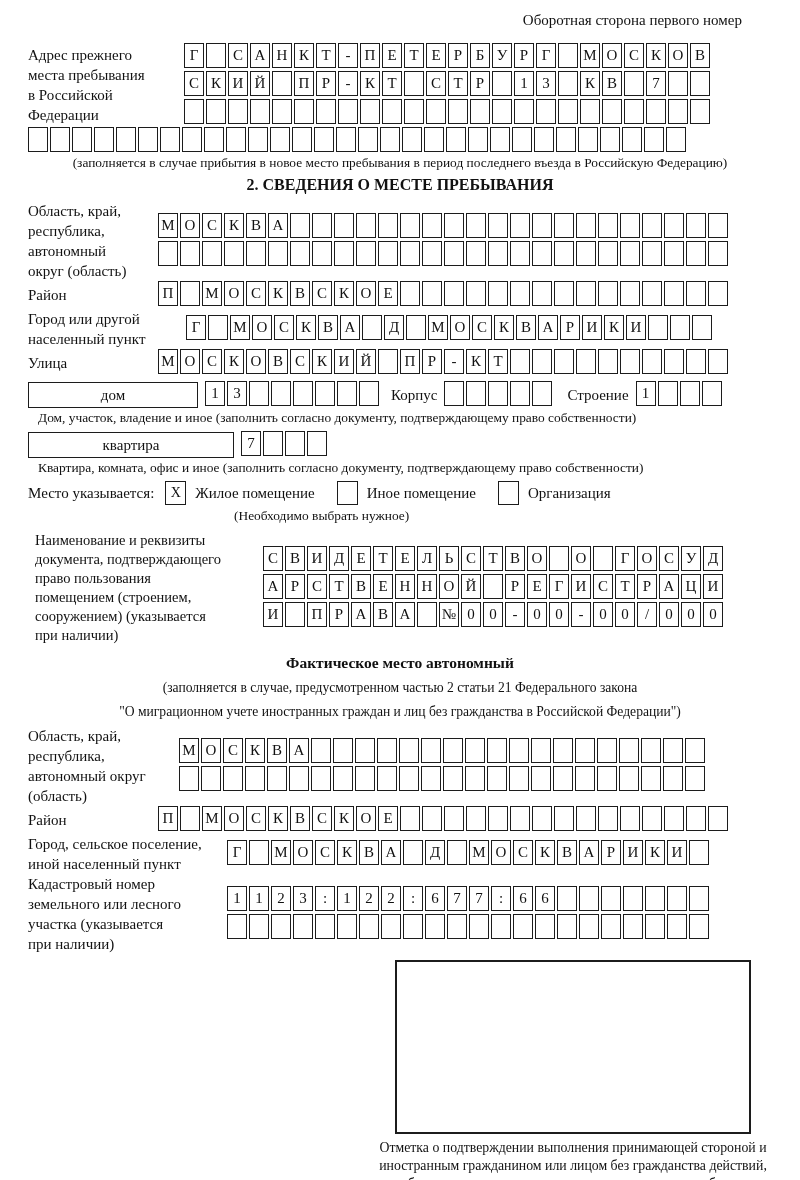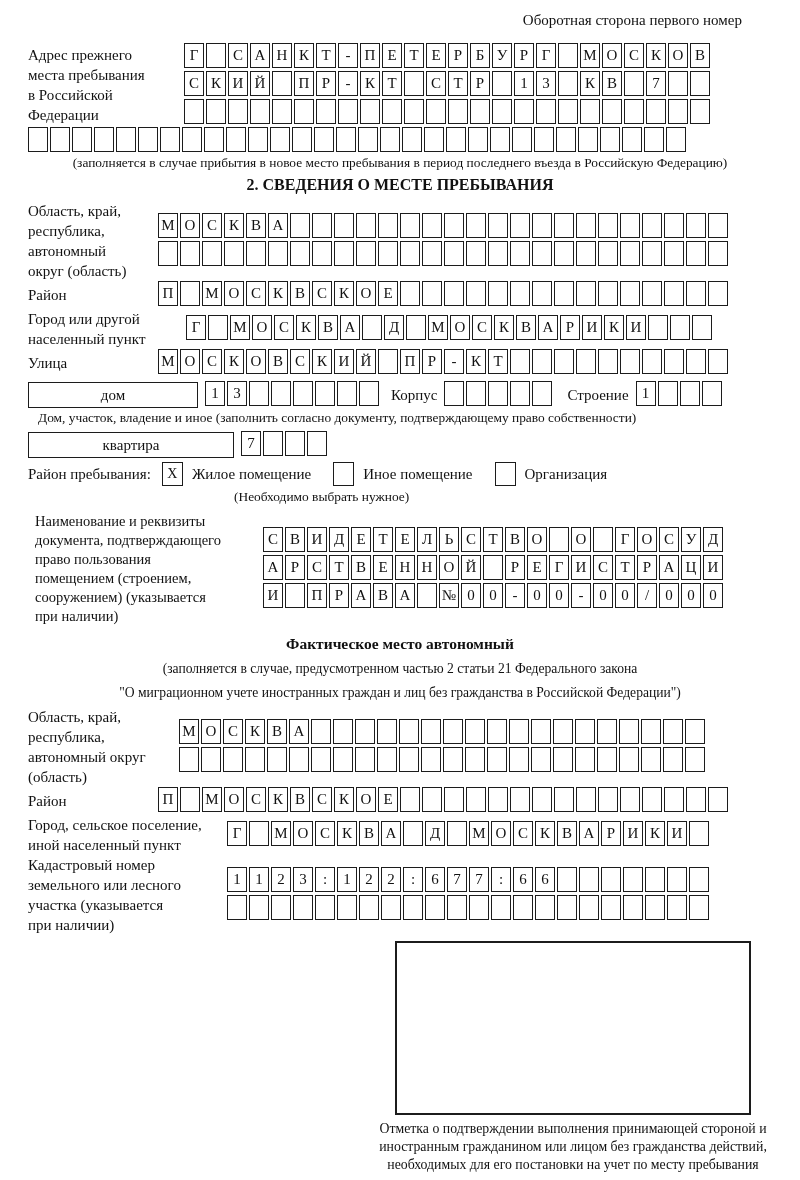--- a/index.html
+++ b/index.html
@@ -366,23 +366,24 @@
 
   <div class="houserow">
     <div class="widebox aptbox">квартира</div>
     <div class="cellrow">
         <div class="cell">7</div>
         <div class="cell"></div>
         <div class="cell"></div>
         <div class="cell"></div>
       </div>
   </div>
+  <div class="cap leftcap">Квартира, комната, офис и иное (заполнить согласно документу, подтверждающему право собственности)</div>
 
   <div class="stayrow">
-    <span>Район пребывания:</span>
+    <span>Место указывается:</span>
     <span class="chk c1">X</span>
     <span>Жилое помещение</span>
     <span class="chk c2"></span>
     <span>Иное помещение</span>
     <span class="chk c3"></span>
     <span>Организация</span>
   </div>
   <div class="hint">(Необходимо выбрать нужное)</div>
 
   <div class="frow">

